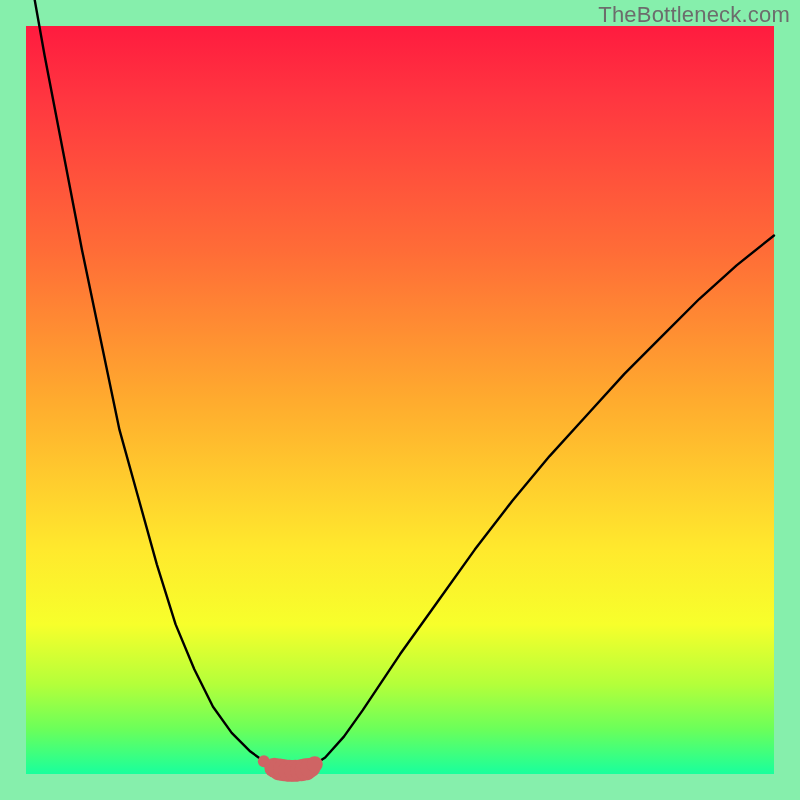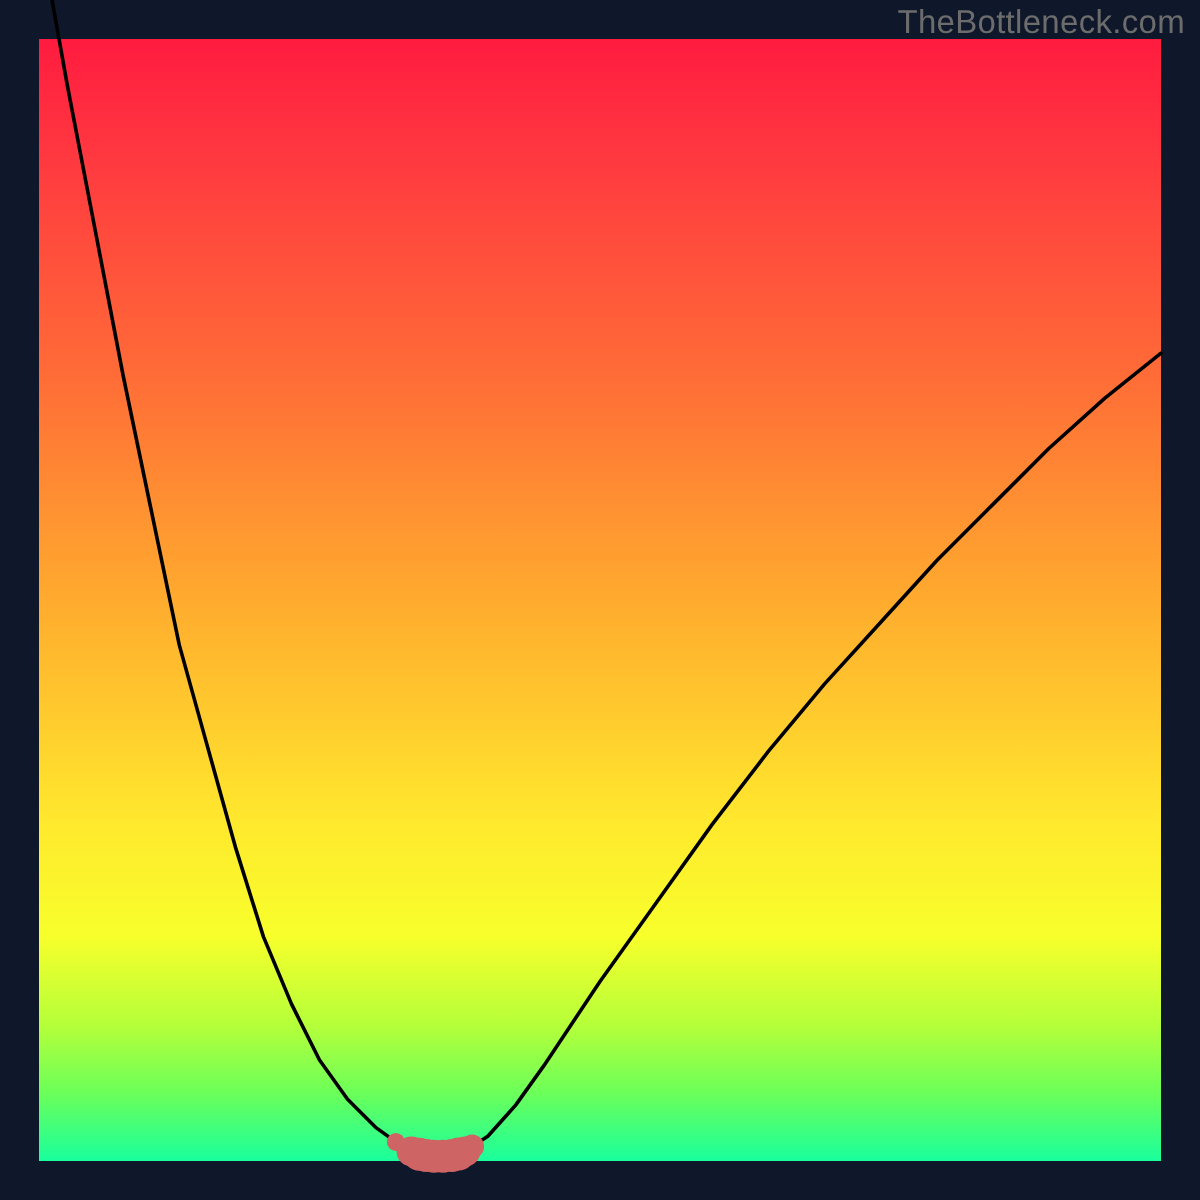--- a/index.html
+++ b/index.html
@@ -10,21 +10,21 @@
     background: #000;
     overflow: hidden;
     font-family: Arial, Helvetica, sans-serif;
   }
   .frame {
     position: absolute;
     left: 0;
     top: 0;
     width: 800px;
     height: 800px;
-    background: #0f172a;
+    background: #86efac;
   }
   .plot {
     position: absolute;
     left: 26px;
     top: 26px;
     width: 748px;
     height: 748px;
     
     background: linear-gradient(
       to bottom,

